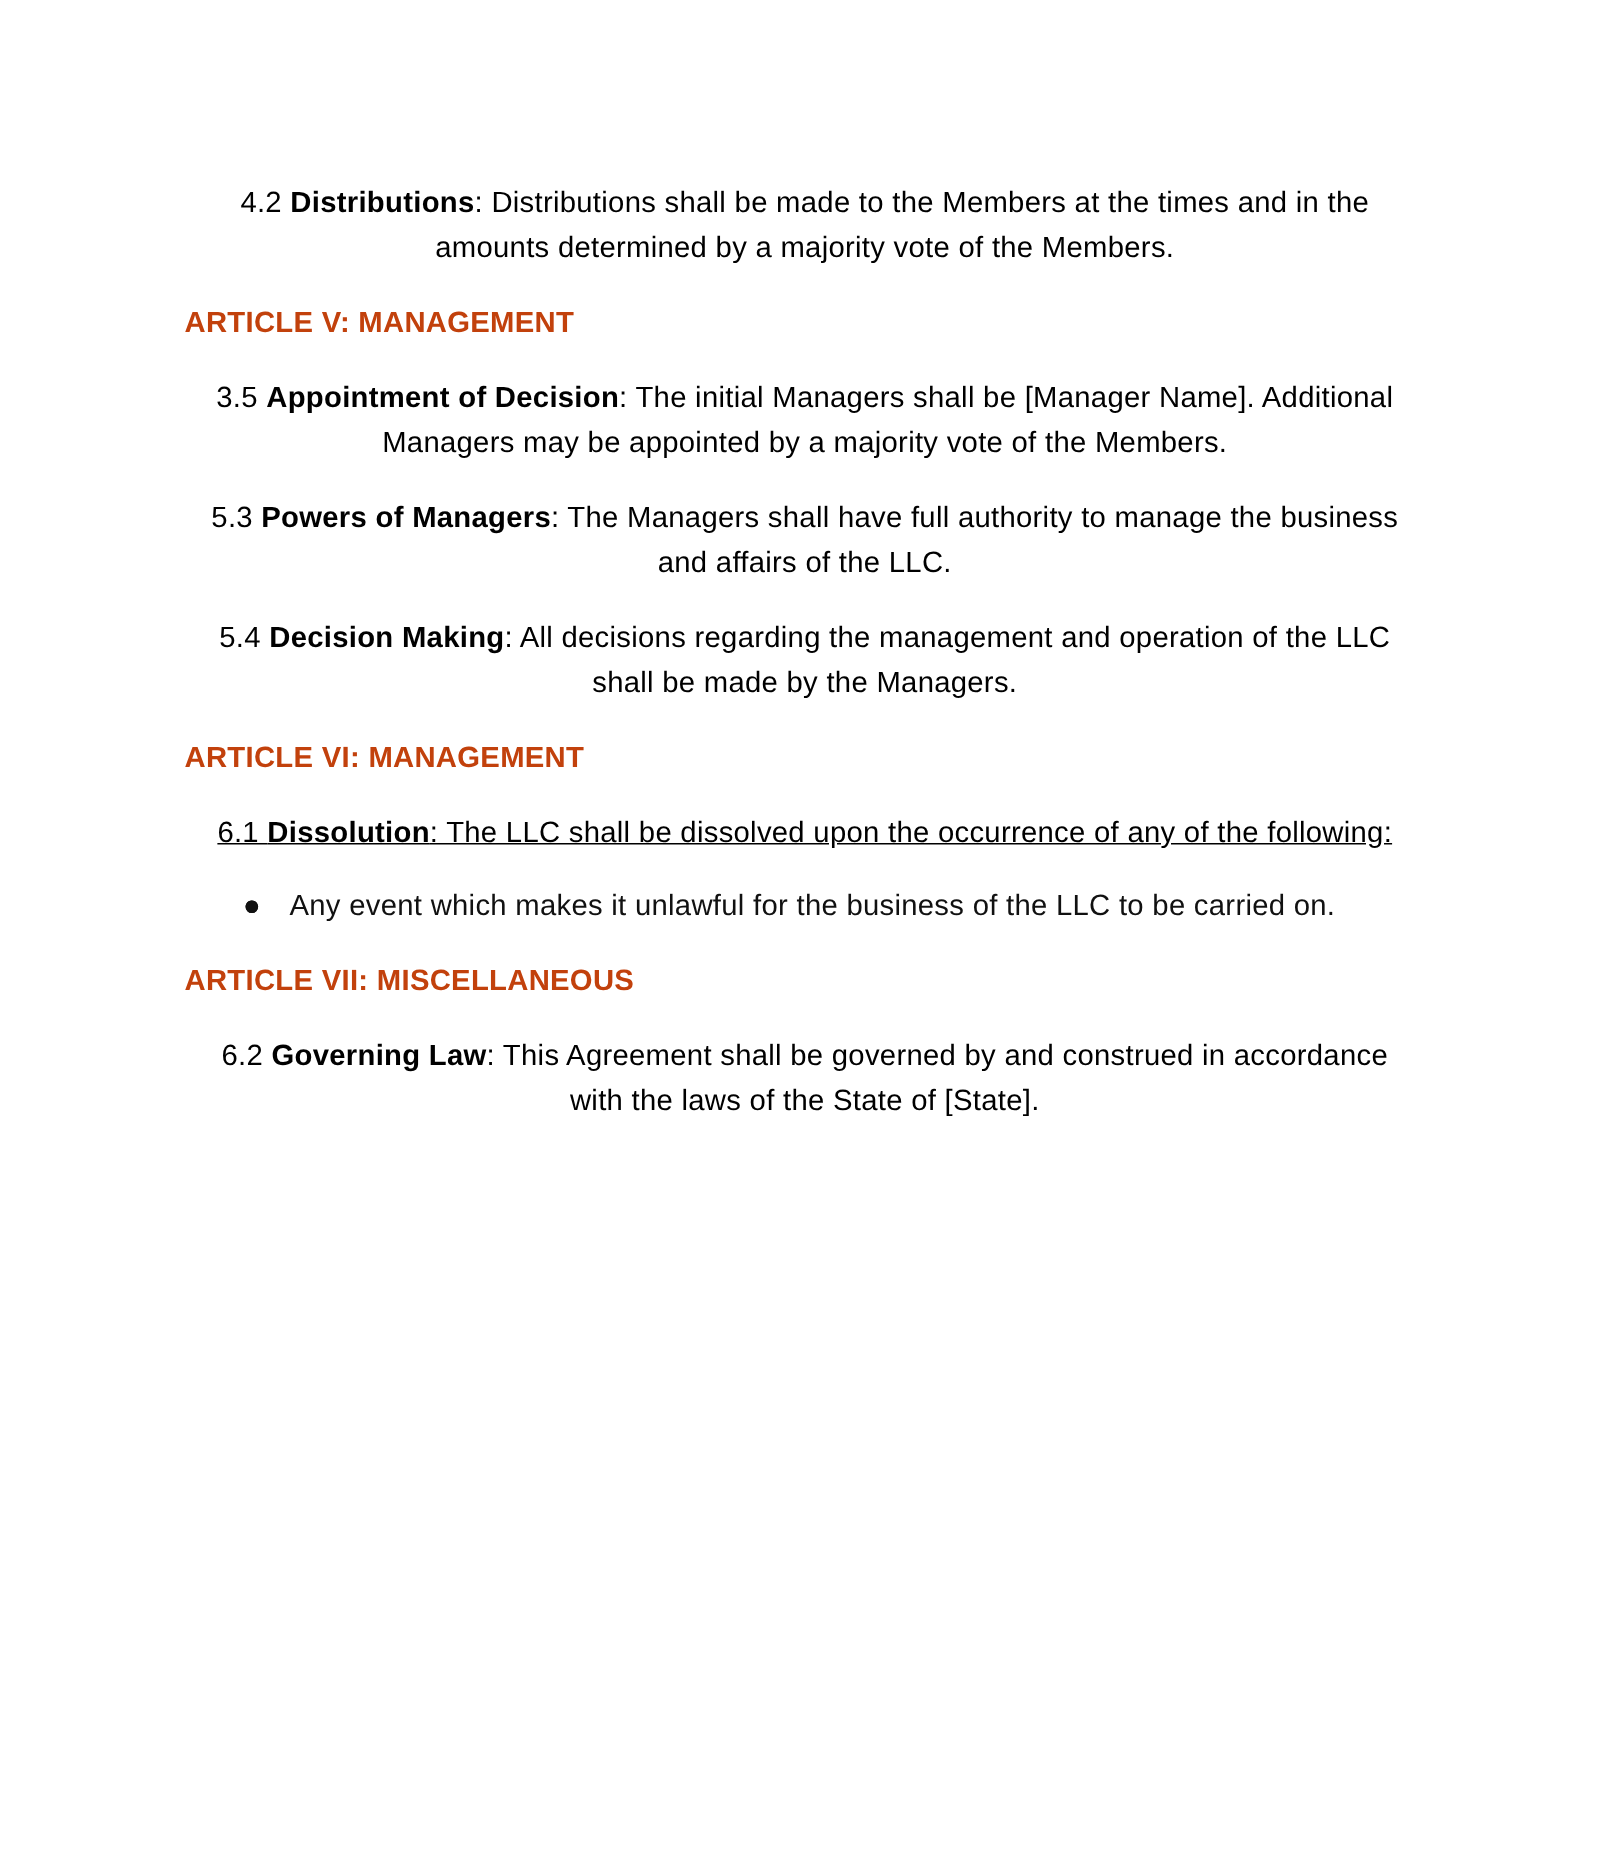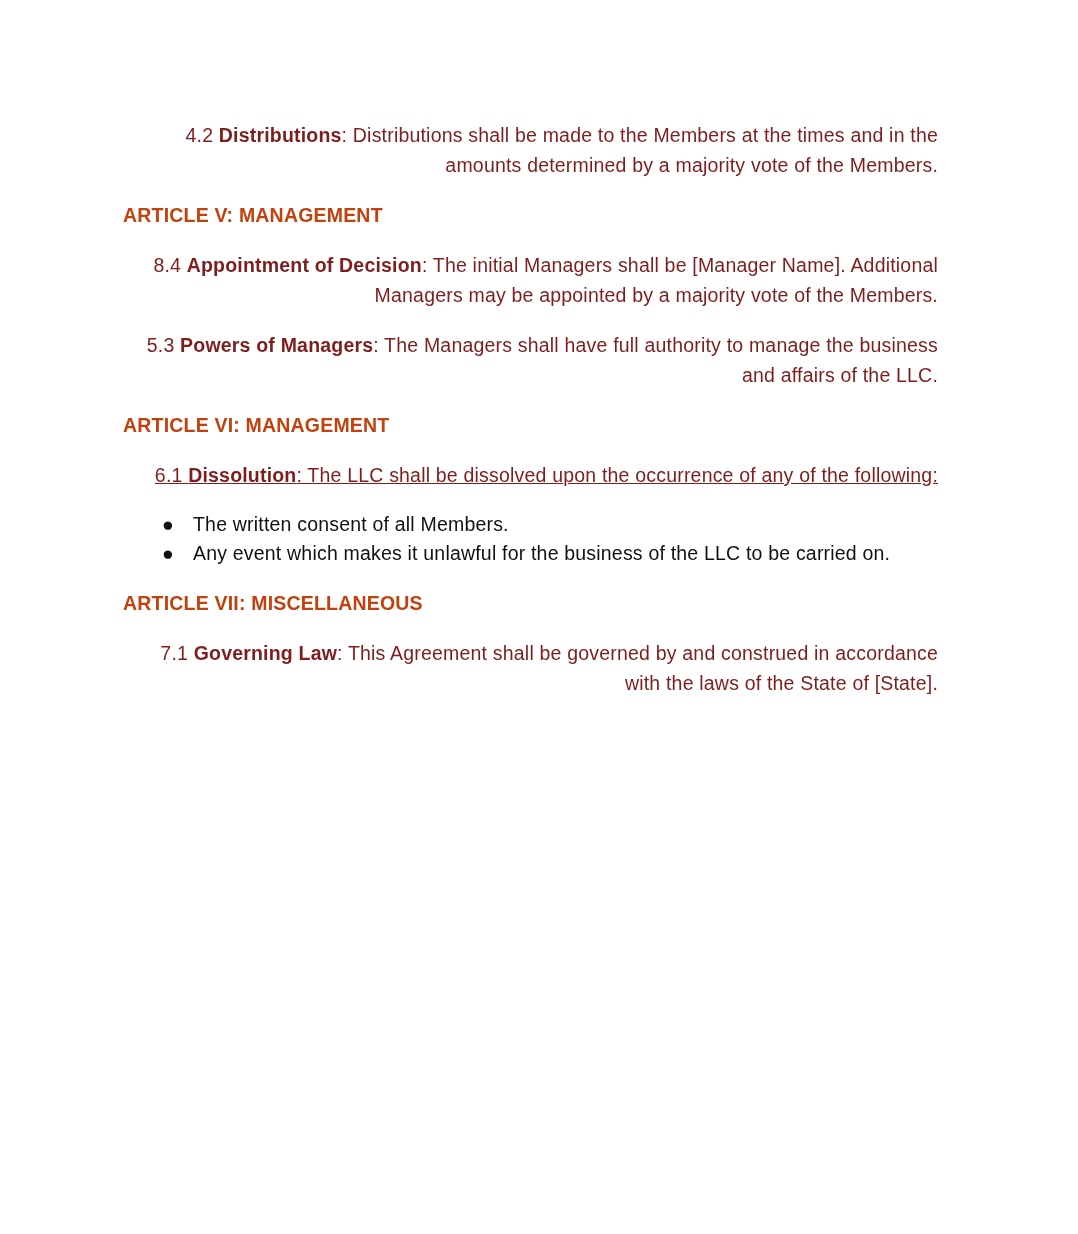--- a/index.html
+++ b/index.html
@@ -23,22 +23,22 @@
     padding: 120px 123px 0 123px;
     background: #ffffff;
   }
   .doc-body {
     width: 815px;
   }
   p.para {
     margin: 0 0 20px 12px;
     font-size: 19.5px;
     line-height: 30px;
-    color: #7f1d1d;
-    text-align: right;
+    color: #000000;
+    text-align: center;
     letter-spacing: 0.01em;
   }
   p.para:last-child {
     margin-bottom: 0;
   }
   h2.article-heading {
     margin: 0 0 20px 0;
     font-size: 19.5px;
     line-height: 30px;
     font-weight: bold;
@@ -81,46 +81,48 @@
   <div class="doc-body">
 
     <p class="para">
       <span>4.2 </span><span class="lead">Distributions</span><span>: Distributions shall be made to the Members at the times and in the amounts determined by a majority vote of the Members.</span>
     </p>
 
     <h2 class="article-heading">ARTICLE V: MANAGEMENT</h2>
 
 
     <p class="para">
-      <span>8.4 </span><span class="lead">Appointment of Decision</span><span>: The initial Managers shall be [Manager Name]. Additional Managers may be appointed by a majority vote of the Members.</span>
+      <span>3.5 </span><span class="lead">Appointment of Decision</span><span>: The initial Managers shall be [Manager Name]. Additional Managers may be appointed by a majority vote of the Members.</span>
     </p>
 
     <p class="para">
       <span>5.3 </span><span class="lead">Powers of Managers</span><span>: The Managers shall have full authority to manage the business and affairs of the LLC.</span>
     </p>
 
+    <p class="para">
+      <span>5.4 </span><span class="lead">Decision Making</span><span>: All decisions regarding the management and operation of the LLC shall be made by the Managers.</span>
+    </p>
 
     <h2 class="article-heading">ARTICLE VI: MANAGEMENT</h2>
 
     <p class="para para-spacer-tight">
       <span>6.1 </span><span class="lead">Dissolution</span><span>: The LLC shall be dissolved upon the occurrence of any of the following:</span>
     </p>
 
     <ul class="bullets">
       <li>
         <span class="bullet-dot">●</span>
-        <span>The written consent of all Members.</span>
       </li>
       <li>
         <span class="bullet-dot">●</span>
         <span>Any event which makes it unlawful for the business of the LLC to be carried on.</span>
       </li>
     </ul>
 
     <h2 class="article-heading">ARTICLE VII: MISCELLANEOUS</h2>
 
     <p class="para">
-      <span>7.1 </span><span class="lead">Governing Law</span><span>: This Agreement shall be governed by and construed in accordance with the laws of the State of [State].</span>
+      <span>6.2 </span><span class="lead">Governing Law</span><span>: This Agreement shall be governed by and construed in accordance with the laws of the State of [State].</span>
     </p>
 
 
   </div>
 </div>
 
 </body></html>

